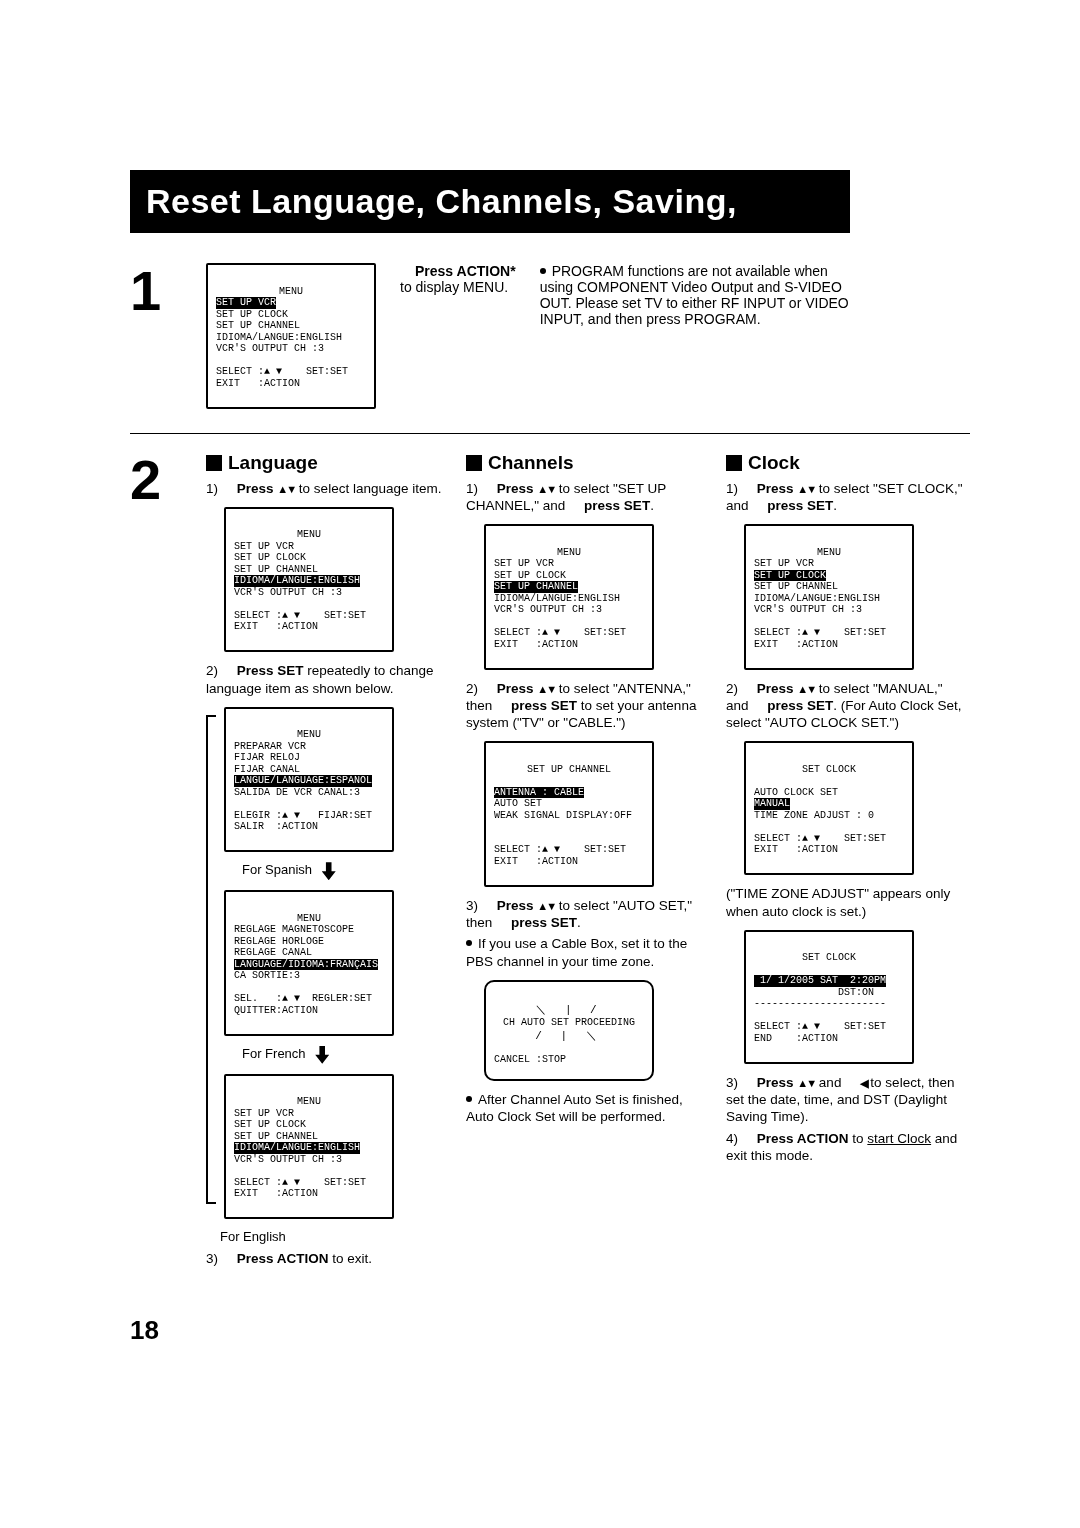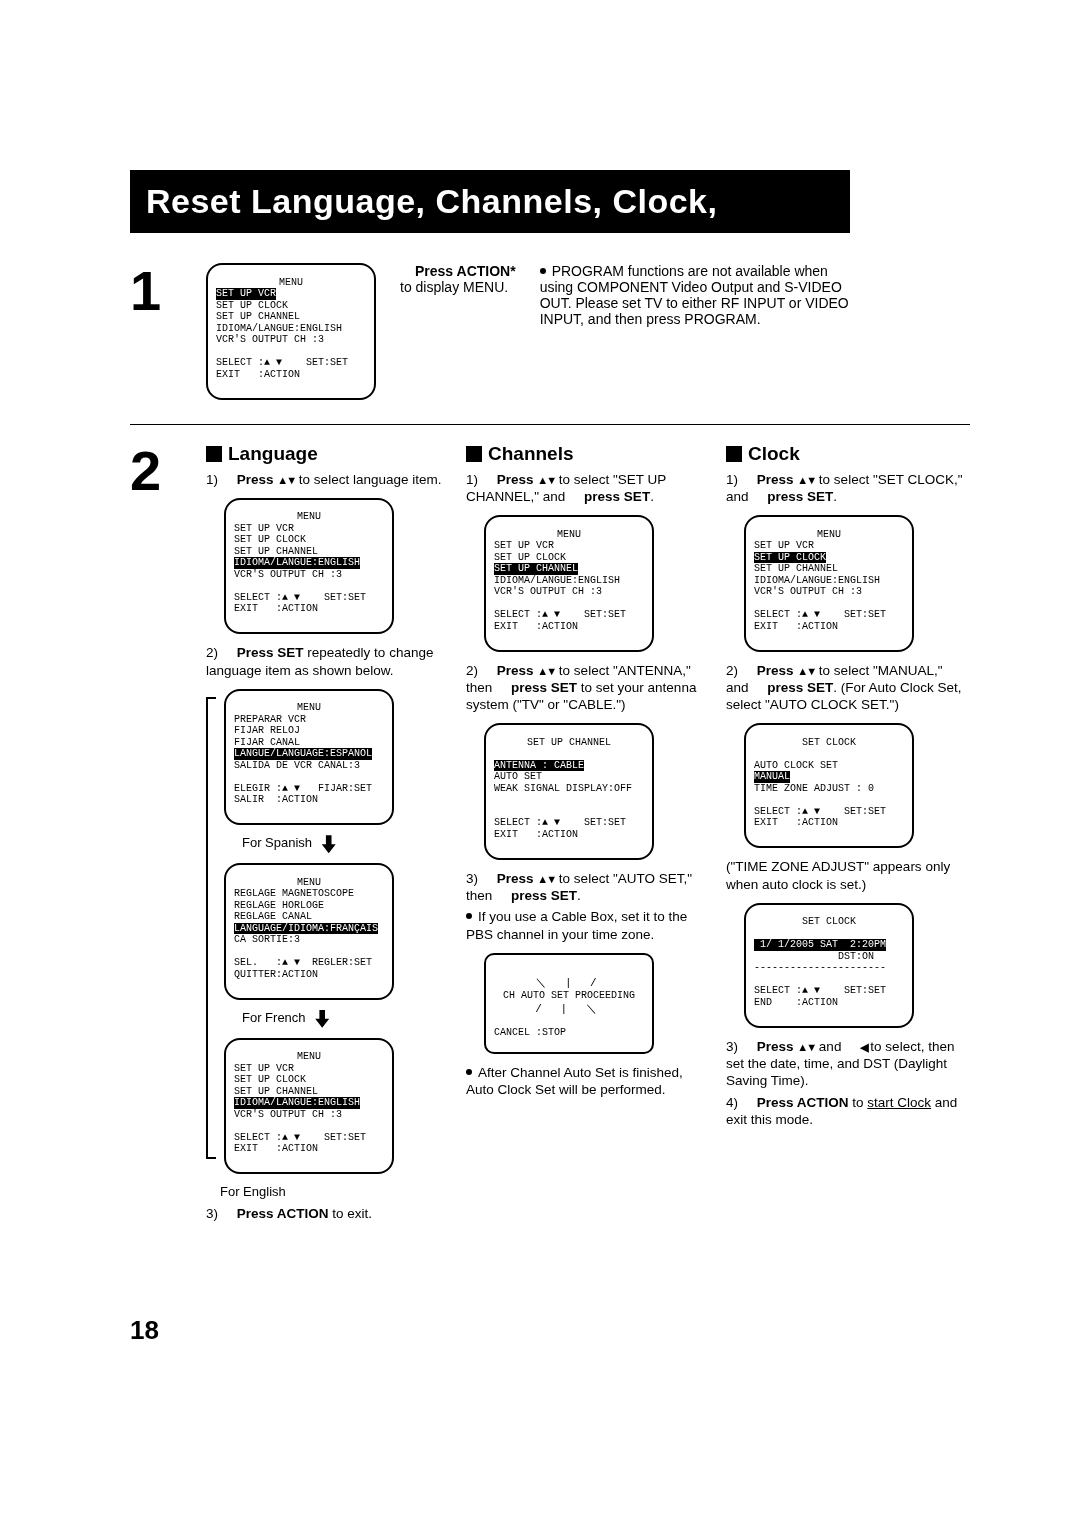--- a/index.html
+++ b/index.html
@@ -1,21 +1,21 @@
 <!DOCTYPE html>
 <html><head>
 <meta charset="utf-8">
 <style>
   * { box-sizing: border-box; margin: 0; padding: 0; }
   html, body { width: 1080px; height: 1528px; background: #fff; font-family: Arial, Helvetica, sans-serif; color: #000; }
   .page { position: relative; width: 1080px; height: 1528px; padding: 170px 110px 160px 130px; }
   .title-bar { background: #000; color: #fff; padding: 12px 16px; font-size: 34px; font-weight: bold; width: 720px; margin-bottom: 30px; letter-spacing: .5px; }
   .row { display: flex; align-items: flex-start; }
   .big-num { font-size: 56px; font-weight: bold; width: 56px; line-height: 1; margin-right: 20px; }
-  .screen { border: 2.5px solid #000; border-radius: 16px; padding: 0 8px 6px; font-family: "Courier New", monospace; font-size: 10px; line-height: 1.15; width: 170px; background: #fff; white-space: pre; }
+  .screen { border: 2.5px solid #000; border-radius: 2px; padding: 9px 8px 6px; font-family: "Courier New", monospace; font-size: 10px; line-height: 1.15; width: 170px; background: #fff; white-space: pre; }
   .screen .hl { background: #000; color: #fff; display: inline-block; }
   .step1 { display: flex; gap: 24px; align-items: flex-start; }
   .side-text { font-size: 14px; max-width: 170px; }
   .note-text { font-size: 14px; max-width: 320px; }
   .bullet { display: inline-block; width: 6px; height: 6px; background: #000; border-radius: 50%; vertical-align: 2px; margin-right: 6px; }
   .divider { border: none; border-top: 1px solid #000; margin: 24px 0 18px; }
   .cols { display: flex; align-items: flex-start; gap: 20px; }
   .col { width: 240px; }
   .sec-head { font-size: 19px; font-weight: bold; margin-bottom: 6px; display: flex; align-items: center; gap: 6px; }
   .blk { width: 16px; height: 16px; background: #000; display: inline-block; }
@@ -32,21 +32,21 @@
   .lang-line { position: absolute; left: 0; top: 8px; bottom: 40px; border-left: 2px solid #000; }
   .lang-tl { position: absolute; left: 0; top: 8px; width: 10px; border-top: 2px solid #000; }
   .lang-bl { position: absolute; left: 0; bottom: 40px; width: 10px; border-bottom: 2px solid #000; }
   .darrow { display: inline-block; width: 14px; height: 18px; background: #000; clip-path: polygon(30% 0,70% 0,70% 50%,100% 50%,50% 100%,0 50%,30% 50%); vertical-align: middle; margin-left: 6px; }
 </style>
 </head>
 <body>
 
 <div class="page">
 
-  <div class="title-bar">Reset Language, Channels, Clock,</div>
+  <div class="title-bar">Reset Language, Channels, Saving,</div>
 
   <div class="row">
     <div class="big-num">1</div>
 
     <div class="step1">
       <div class="screen">
 <div style="text-align:center;"><span>MENU</span></div><span class="hl">SET UP VCR</span>
 <span>SET UP CLOCK</span>
 <span>SET UP CHANNEL</span>
 <span>IDIOMA/LANGUE:ENGLISH</span>

